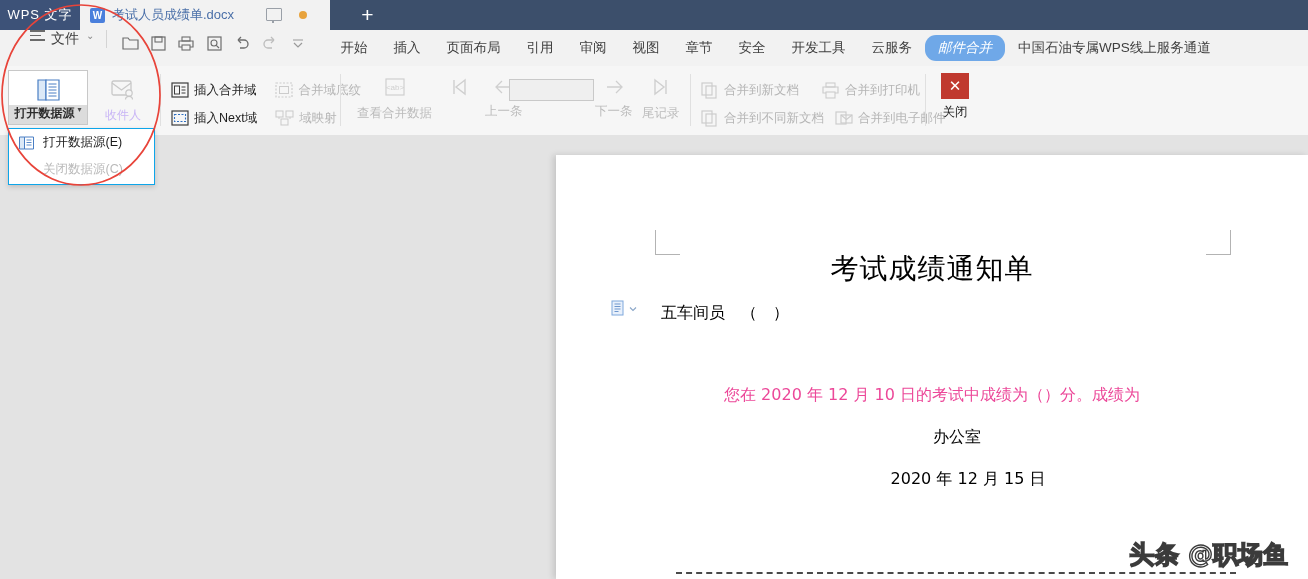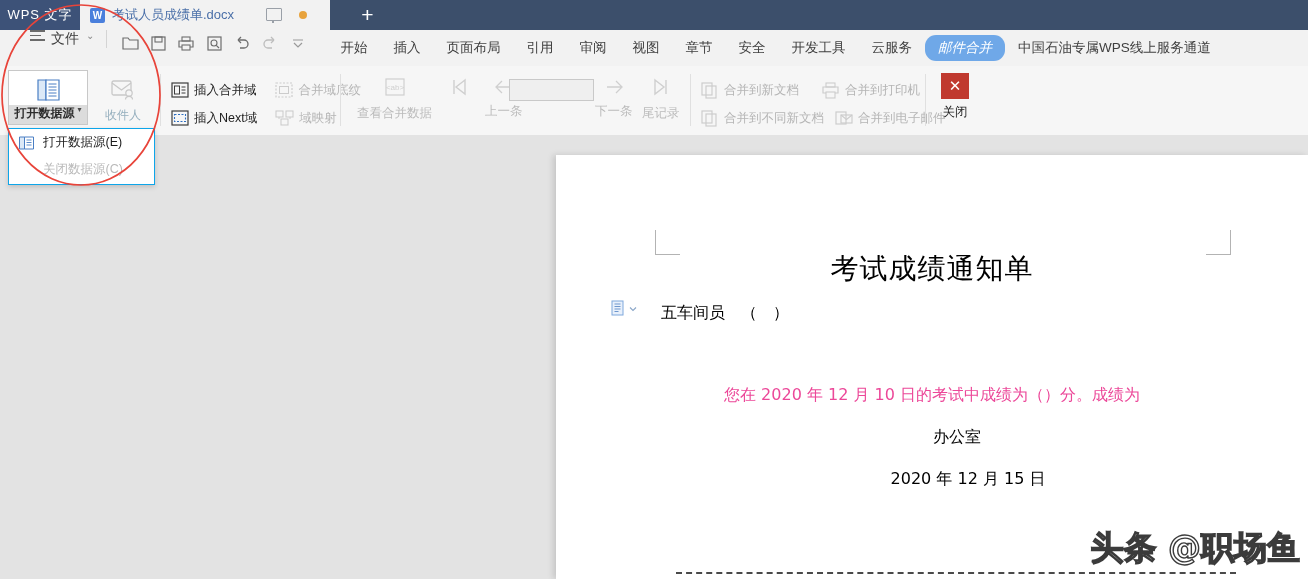--- a/index.html
+++ b/index.html
@@ -89,21 +89,21 @@
   .btn-big .biglabel{
     width:100%;height:20px;background:#dcdcdc;font-size:12px;color:#2b2b2b;
     display:flex;align-items:flex-start;justify-content:center;white-space:nowrap;font-weight:bold;
   }
   .biglabel .caret{margin-left:3px;font-size:8px;color:#4a4a4a;}
   .btn-big2{
     position:absolute;left:92px;top:4px;width:62px;height:55px;
     display:flex;flex-direction:column;align-items:center;opacity:.42;
   }
   .btn-big2 .bigicon{height:34px;display:flex;align-items:center;justify-content:center;padding-top:3px;}
-  .btn-big2 .biglabel{font-size:12px;color:#0c4a6e;}
+  .btn-big2 .biglabel{font-size:12px;color:#8b5cf6;}
   
   .srow{position:absolute;display:flex;align-items:center;height:24px;}
   .sitem{display:flex;align-items:center;margin-right:4px;white-space:nowrap;}
   .sitem .sicon{width:19px;height:17px;margin-right:5px;flex:none;display:flex;align-items:center;justify-content:center;}
   .sitem .slabel{font-size:12.5px;color:#1d1d1d;}
   .sitem.dis .slabel{color:#b5b5b5;}
   .sitem.dis .sicon{opacity:.38;}
   
   .navgroup{position:absolute;left:345px;top:0;width:345px;height:69px;}
   .navitem{position:absolute;display:flex;flex-direction:column;align-items:center;opacity:.42;}
@@ -159,21 +159,21 @@
   }
   .doc-date{
     position:absolute;left:0;top:314px;width:752px;text-align:center;font-size:16px;color:#000;
     font-family:"DejaVu Sans","Liberation Sans",sans-serif;padding-left:72px;box-sizing:border-box;
   }
   .dashline{
     position:absolute;left:120px;top:417px;width:560px;height:0;
     border-top:2px dashed #4a4a4a;
   }
   .watermark{
-    position:absolute;right:8px;bottom:8px;font-size:33px;font-weight:bold;
+    position:absolute;right:20px;bottom:8px;font-size:25px;font-weight:bold;
     color:transparent;
     -webkit-text-stroke:1.4px #2b2b2b;
     opacity:.92;white-space:nowrap;
     font-family:"DejaVu Sans","Liberation Sans",sans-serif;
   }
   
   .annot{position:absolute;left:0;top:0;width:1308px;height:579px;pointer-events:none;z-index:60;}
 </style>
 </head>
 <body>

